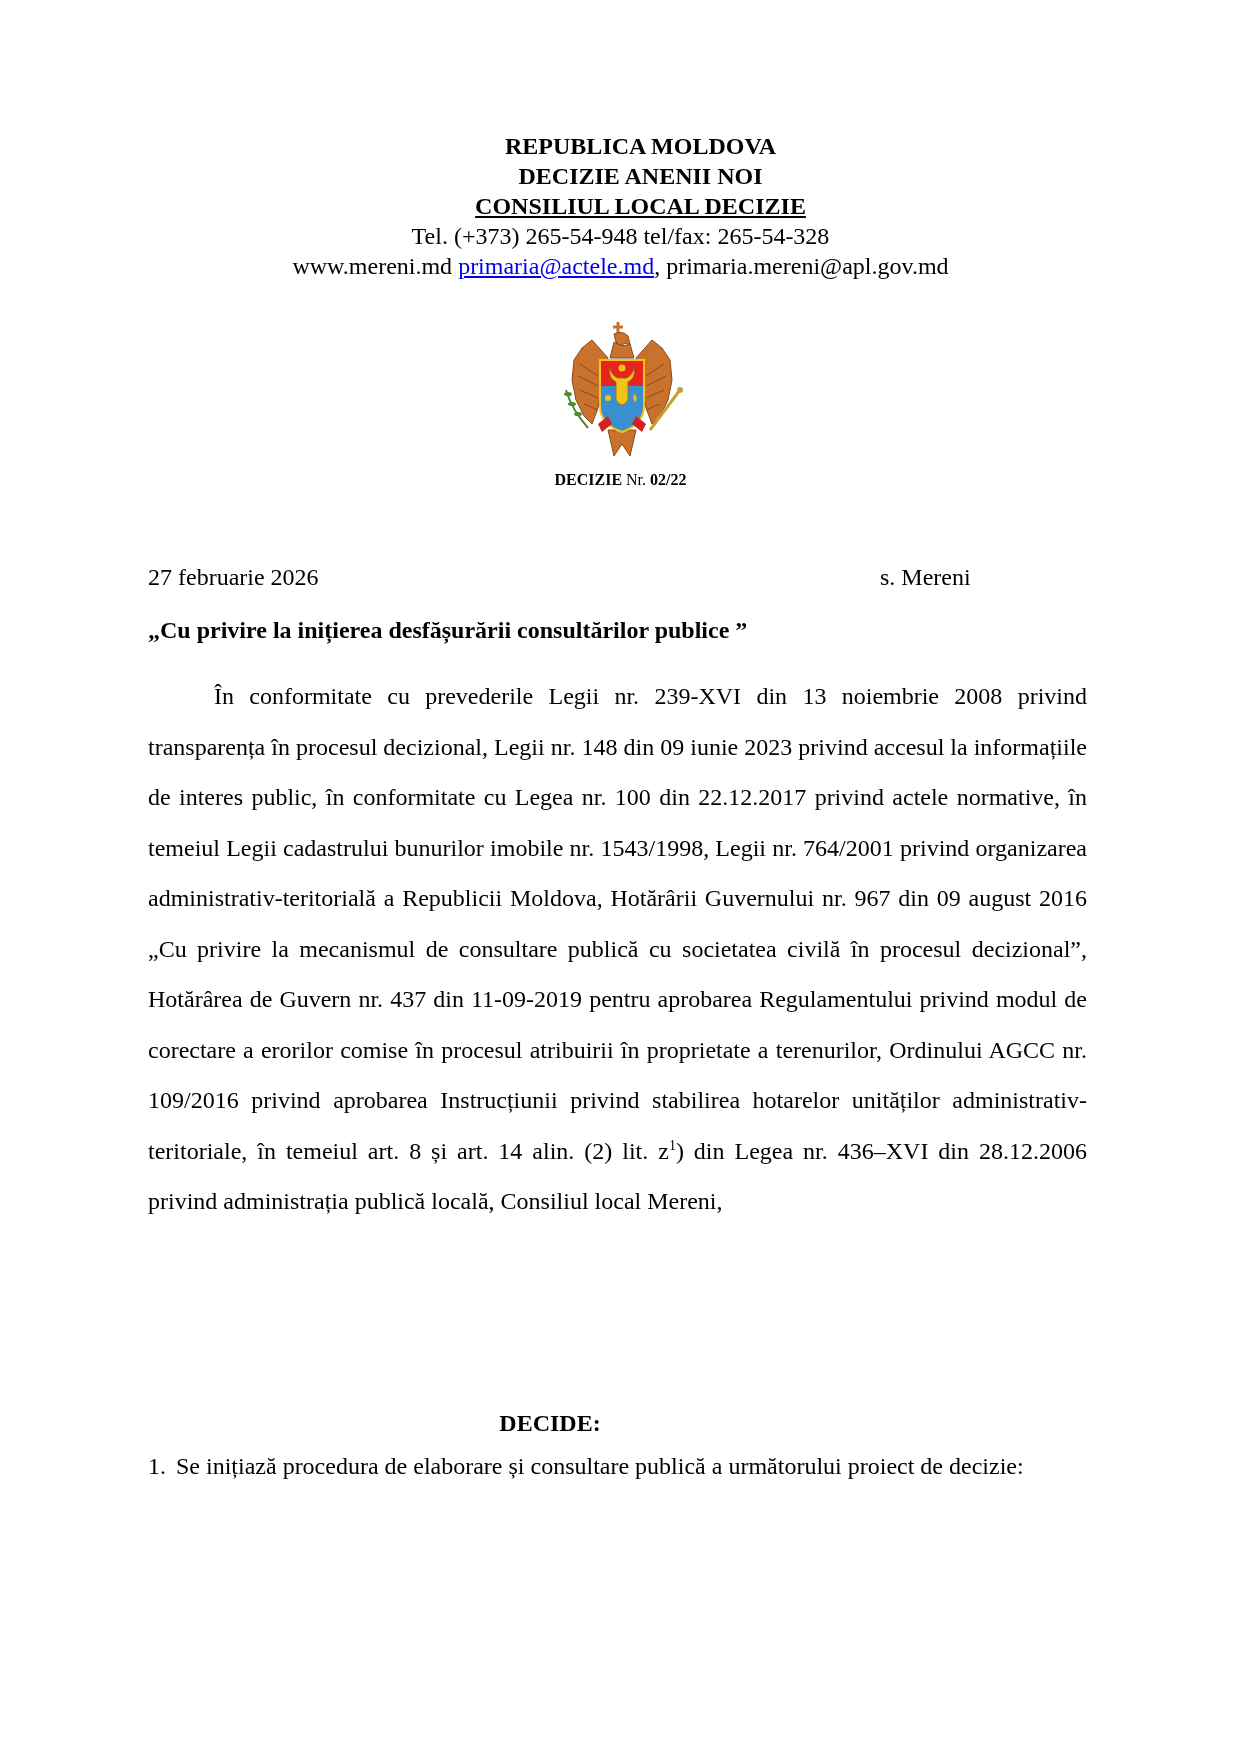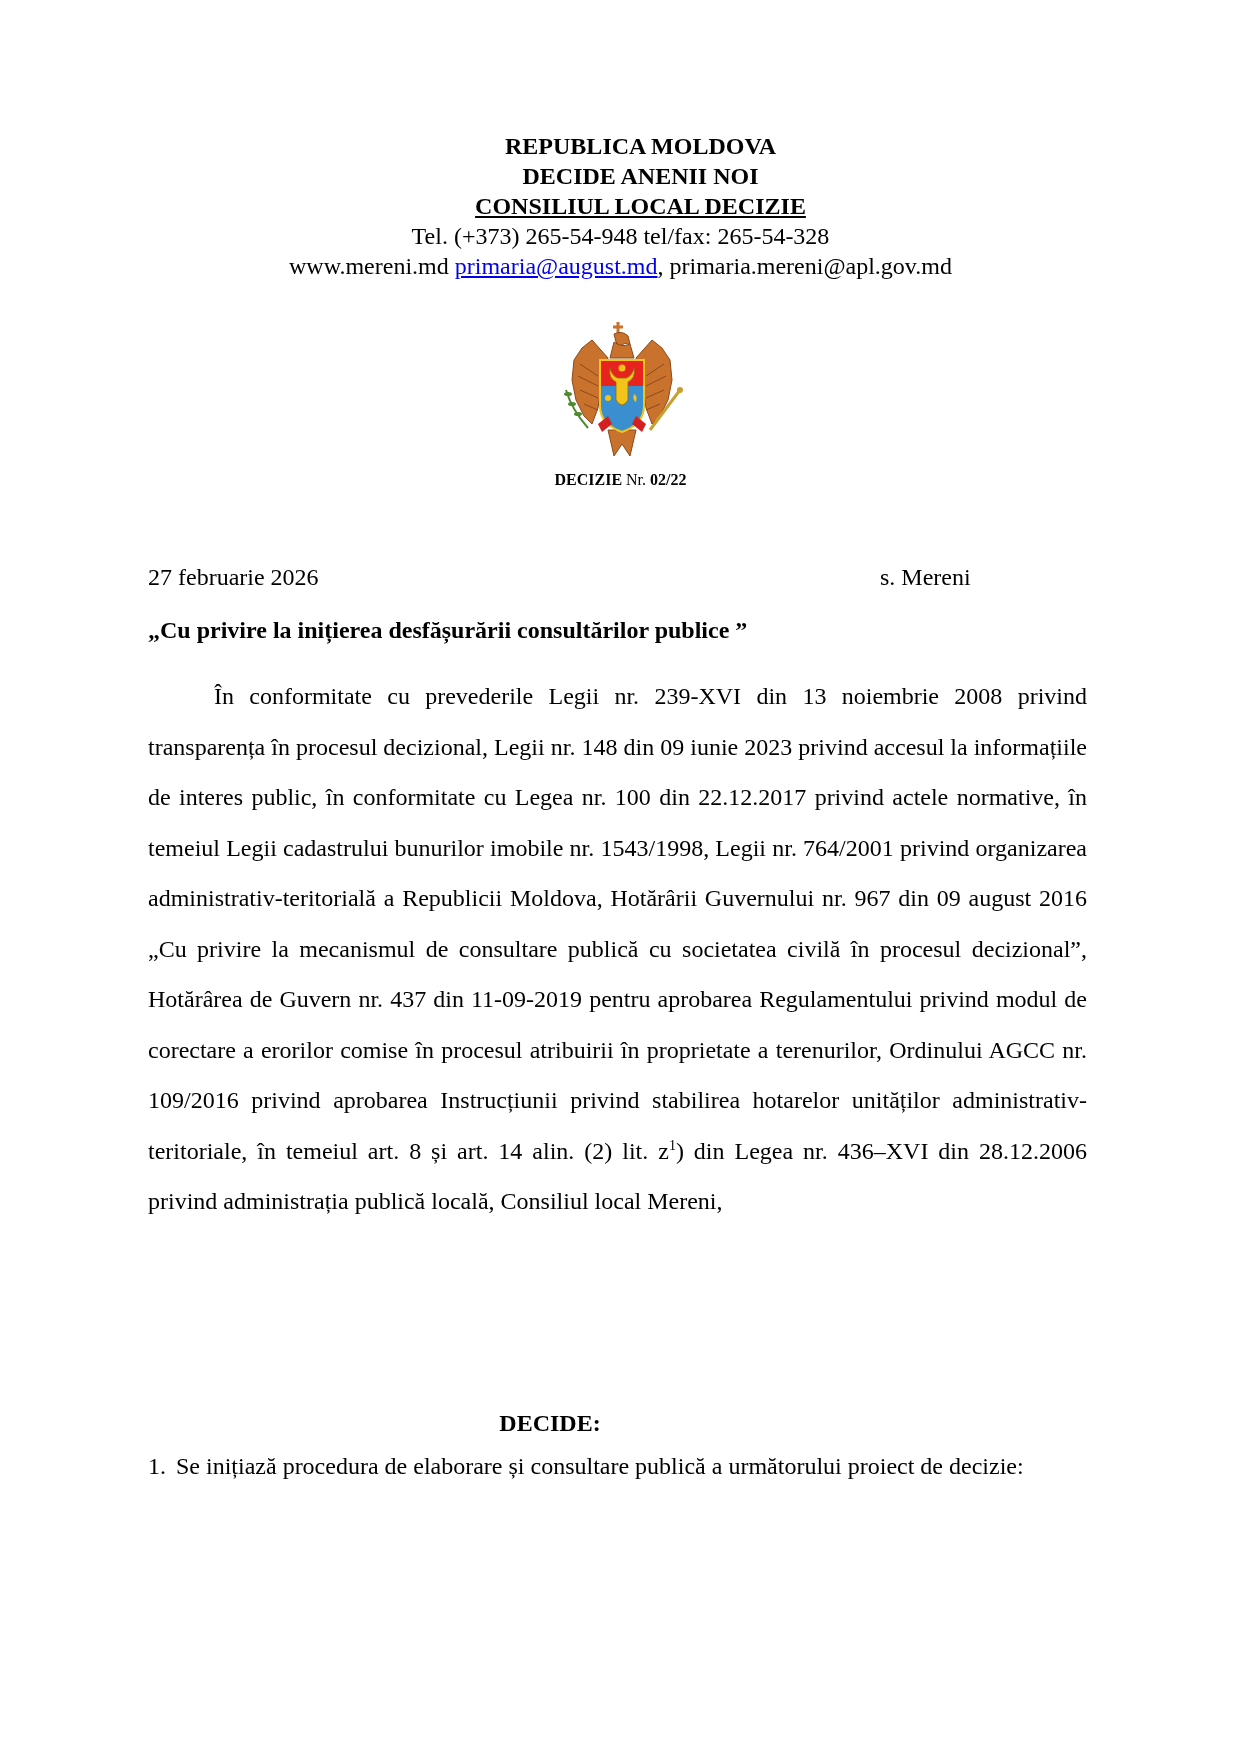--- a/index.html
+++ b/index.html
@@ -135,26 +135,26 @@
     top: 0;
   }
 </style>
 </head>
 <body>
 
 <div class="page">
 
   <div class="header">
     <span class="bold-line">REPUBLICA MOLDOVA</span>
-    <span class="bold-line">DECIDE ANENII NOI</span>
+    <span class="bold-line">DECIZIE ANENII NOI</span>
     <span class="bold-line">
       <span class="underline">CONSILIUL LOCAL DECIZIE</span>
     </span>
     <span class="contact-line">Tel. (+373) 265-54-948 tel/fax: 265-54-328</span>
-    <span class="contact-line"><span>www.mereni.md</span> <a class="email-link">primaria@august.md</a><span>, </span><span>primaria.mereni@apl.gov.md</span></span>
+    <span class="contact-line"><span>www.mereni.md</span> <a class="email-link">primaria@actele.md</a><span>, </span><span>primaria.mereni@apl.gov.md</span></span>
   </div>
 
   <div class="coat">
     <svg width="128" height="140" viewBox="0 0 128 140" xmlns="http://www.w3.org/2000/svg">
 
       <path d="M60 2 L60 14 M55 7 L65 7" stroke="#c8722e" stroke-width="3" fill="none"></path>
 
       <path d="M56 14 Q64 10 70 16 L72 24 Q66 22 62 26 L58 22 Z" fill="#c8722e" stroke="#8a4a1a" stroke-width="1"></path>
 
       <path d="M56 22 Q64 28 72 24 L76 38 L52 38 Z" fill="#c8722e" stroke="#8a4a1a" stroke-width="1"></path>

